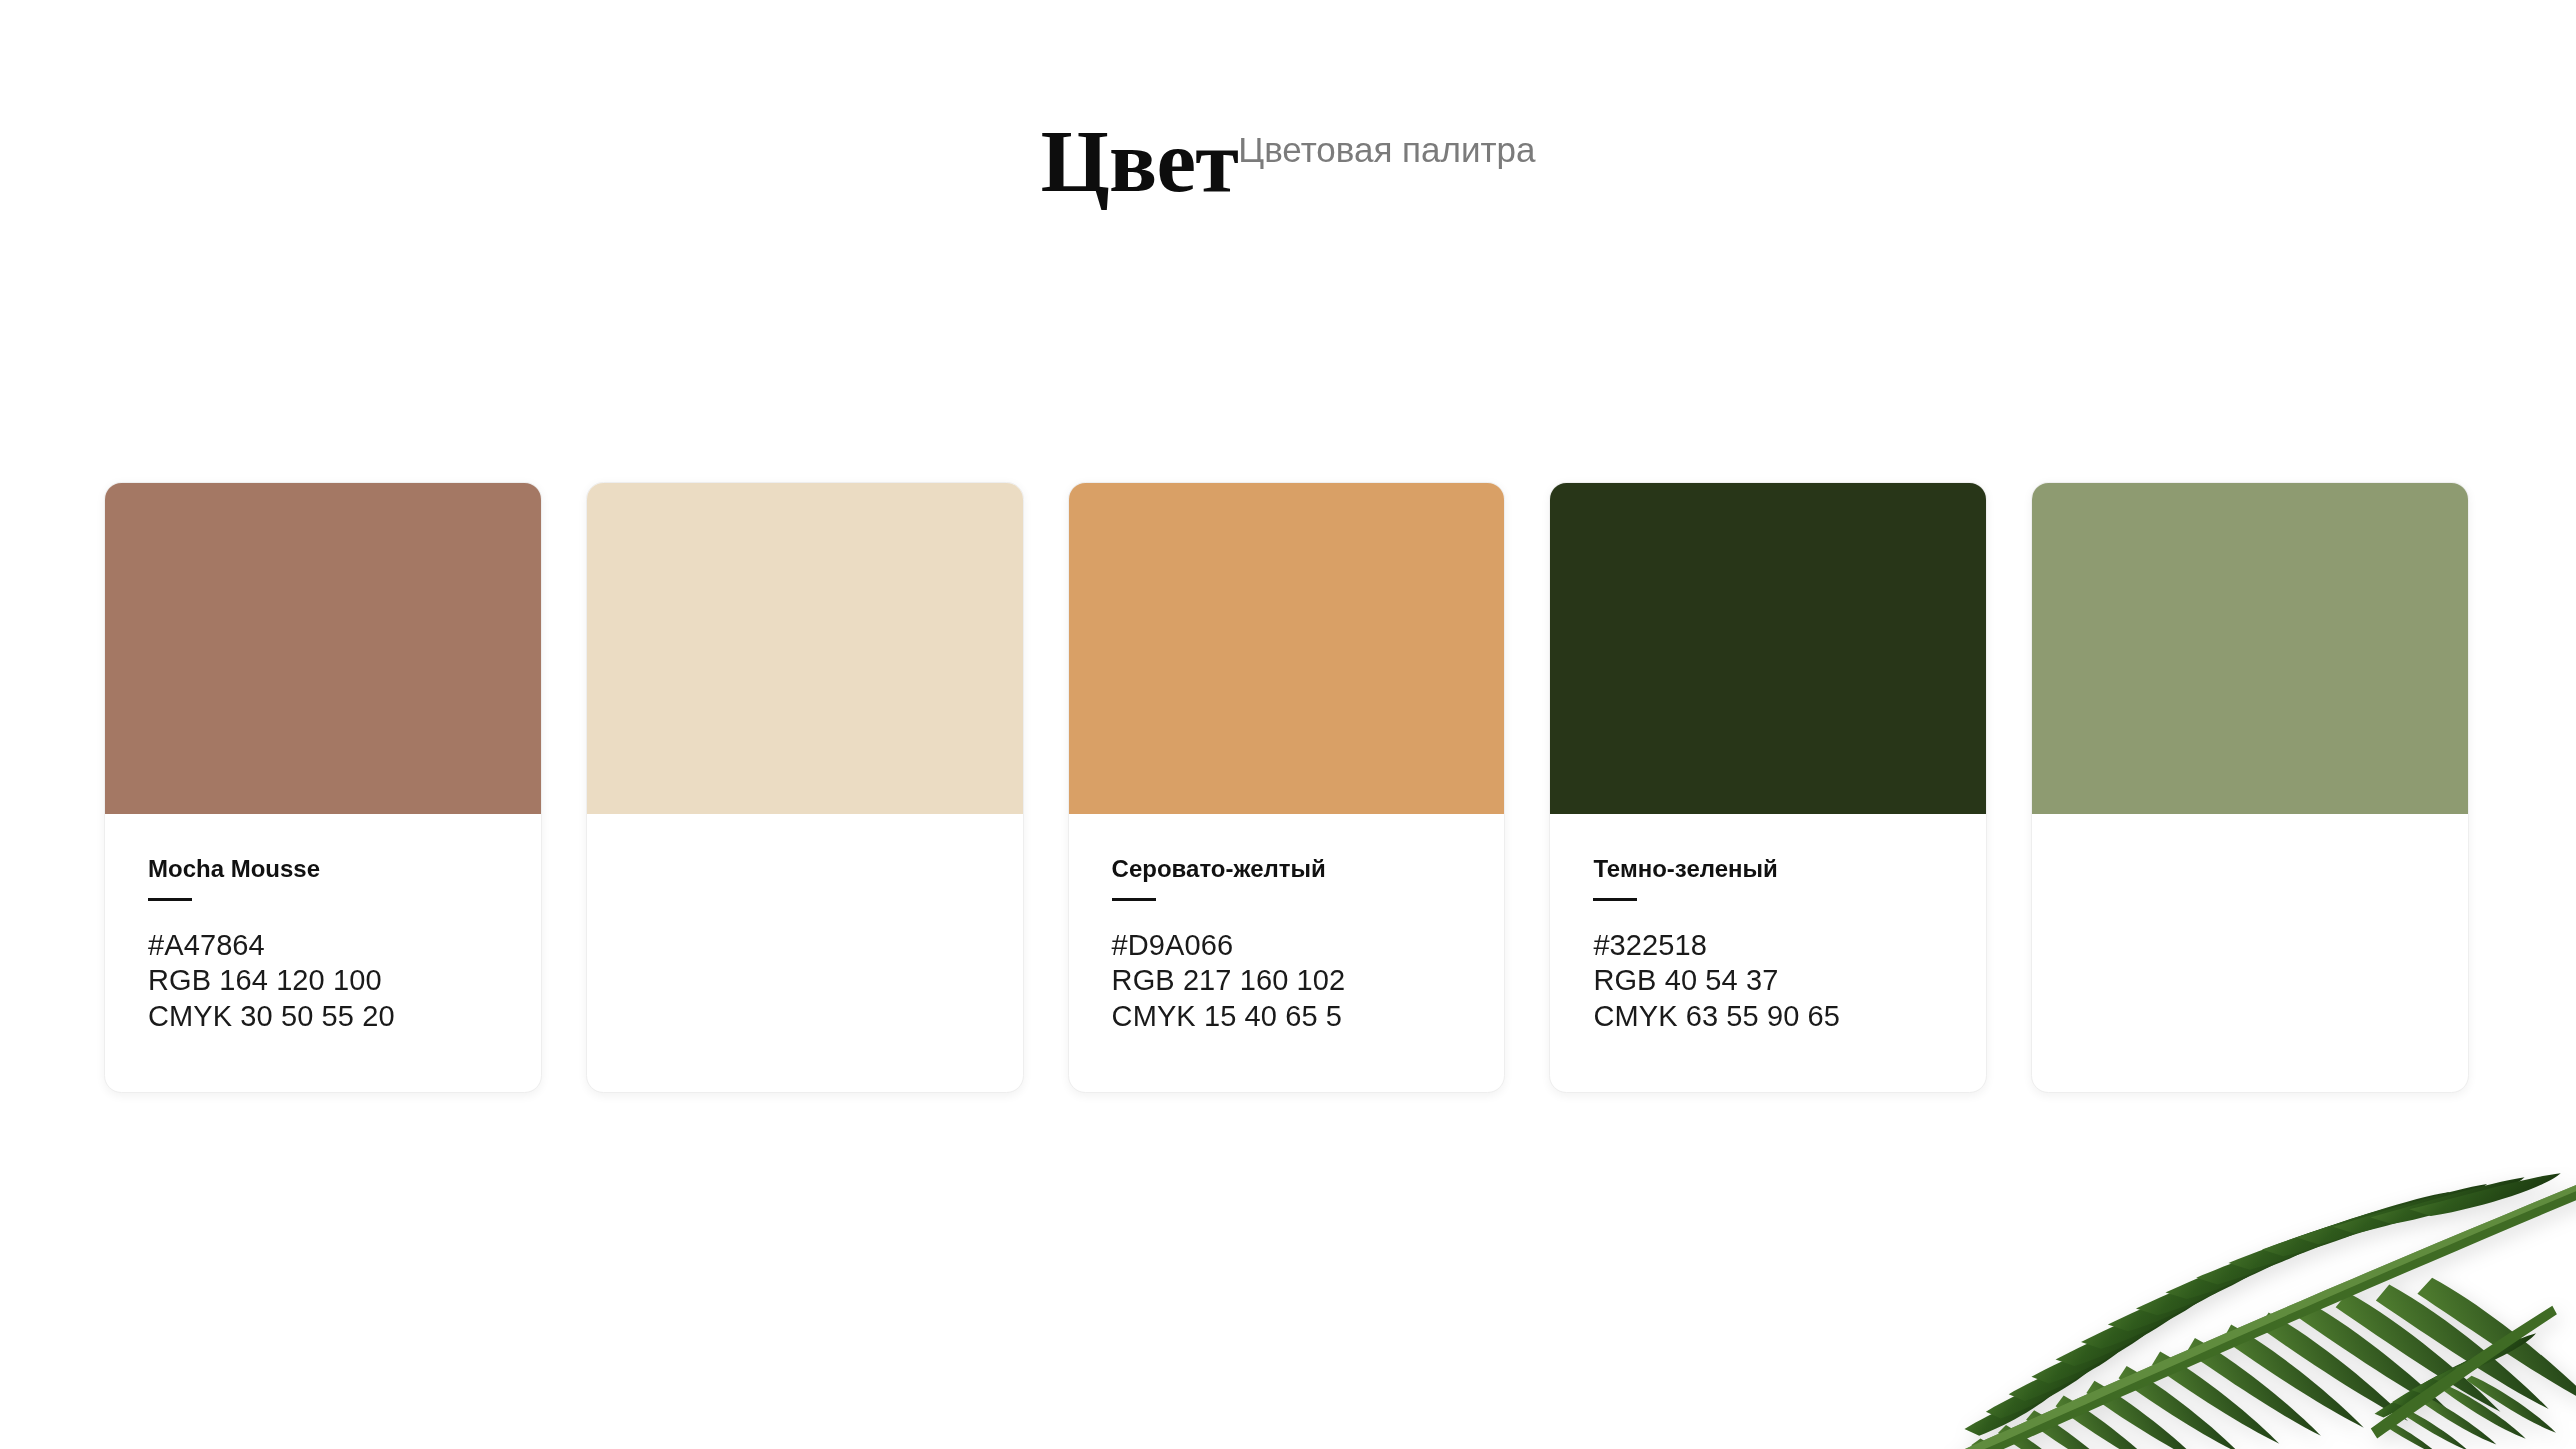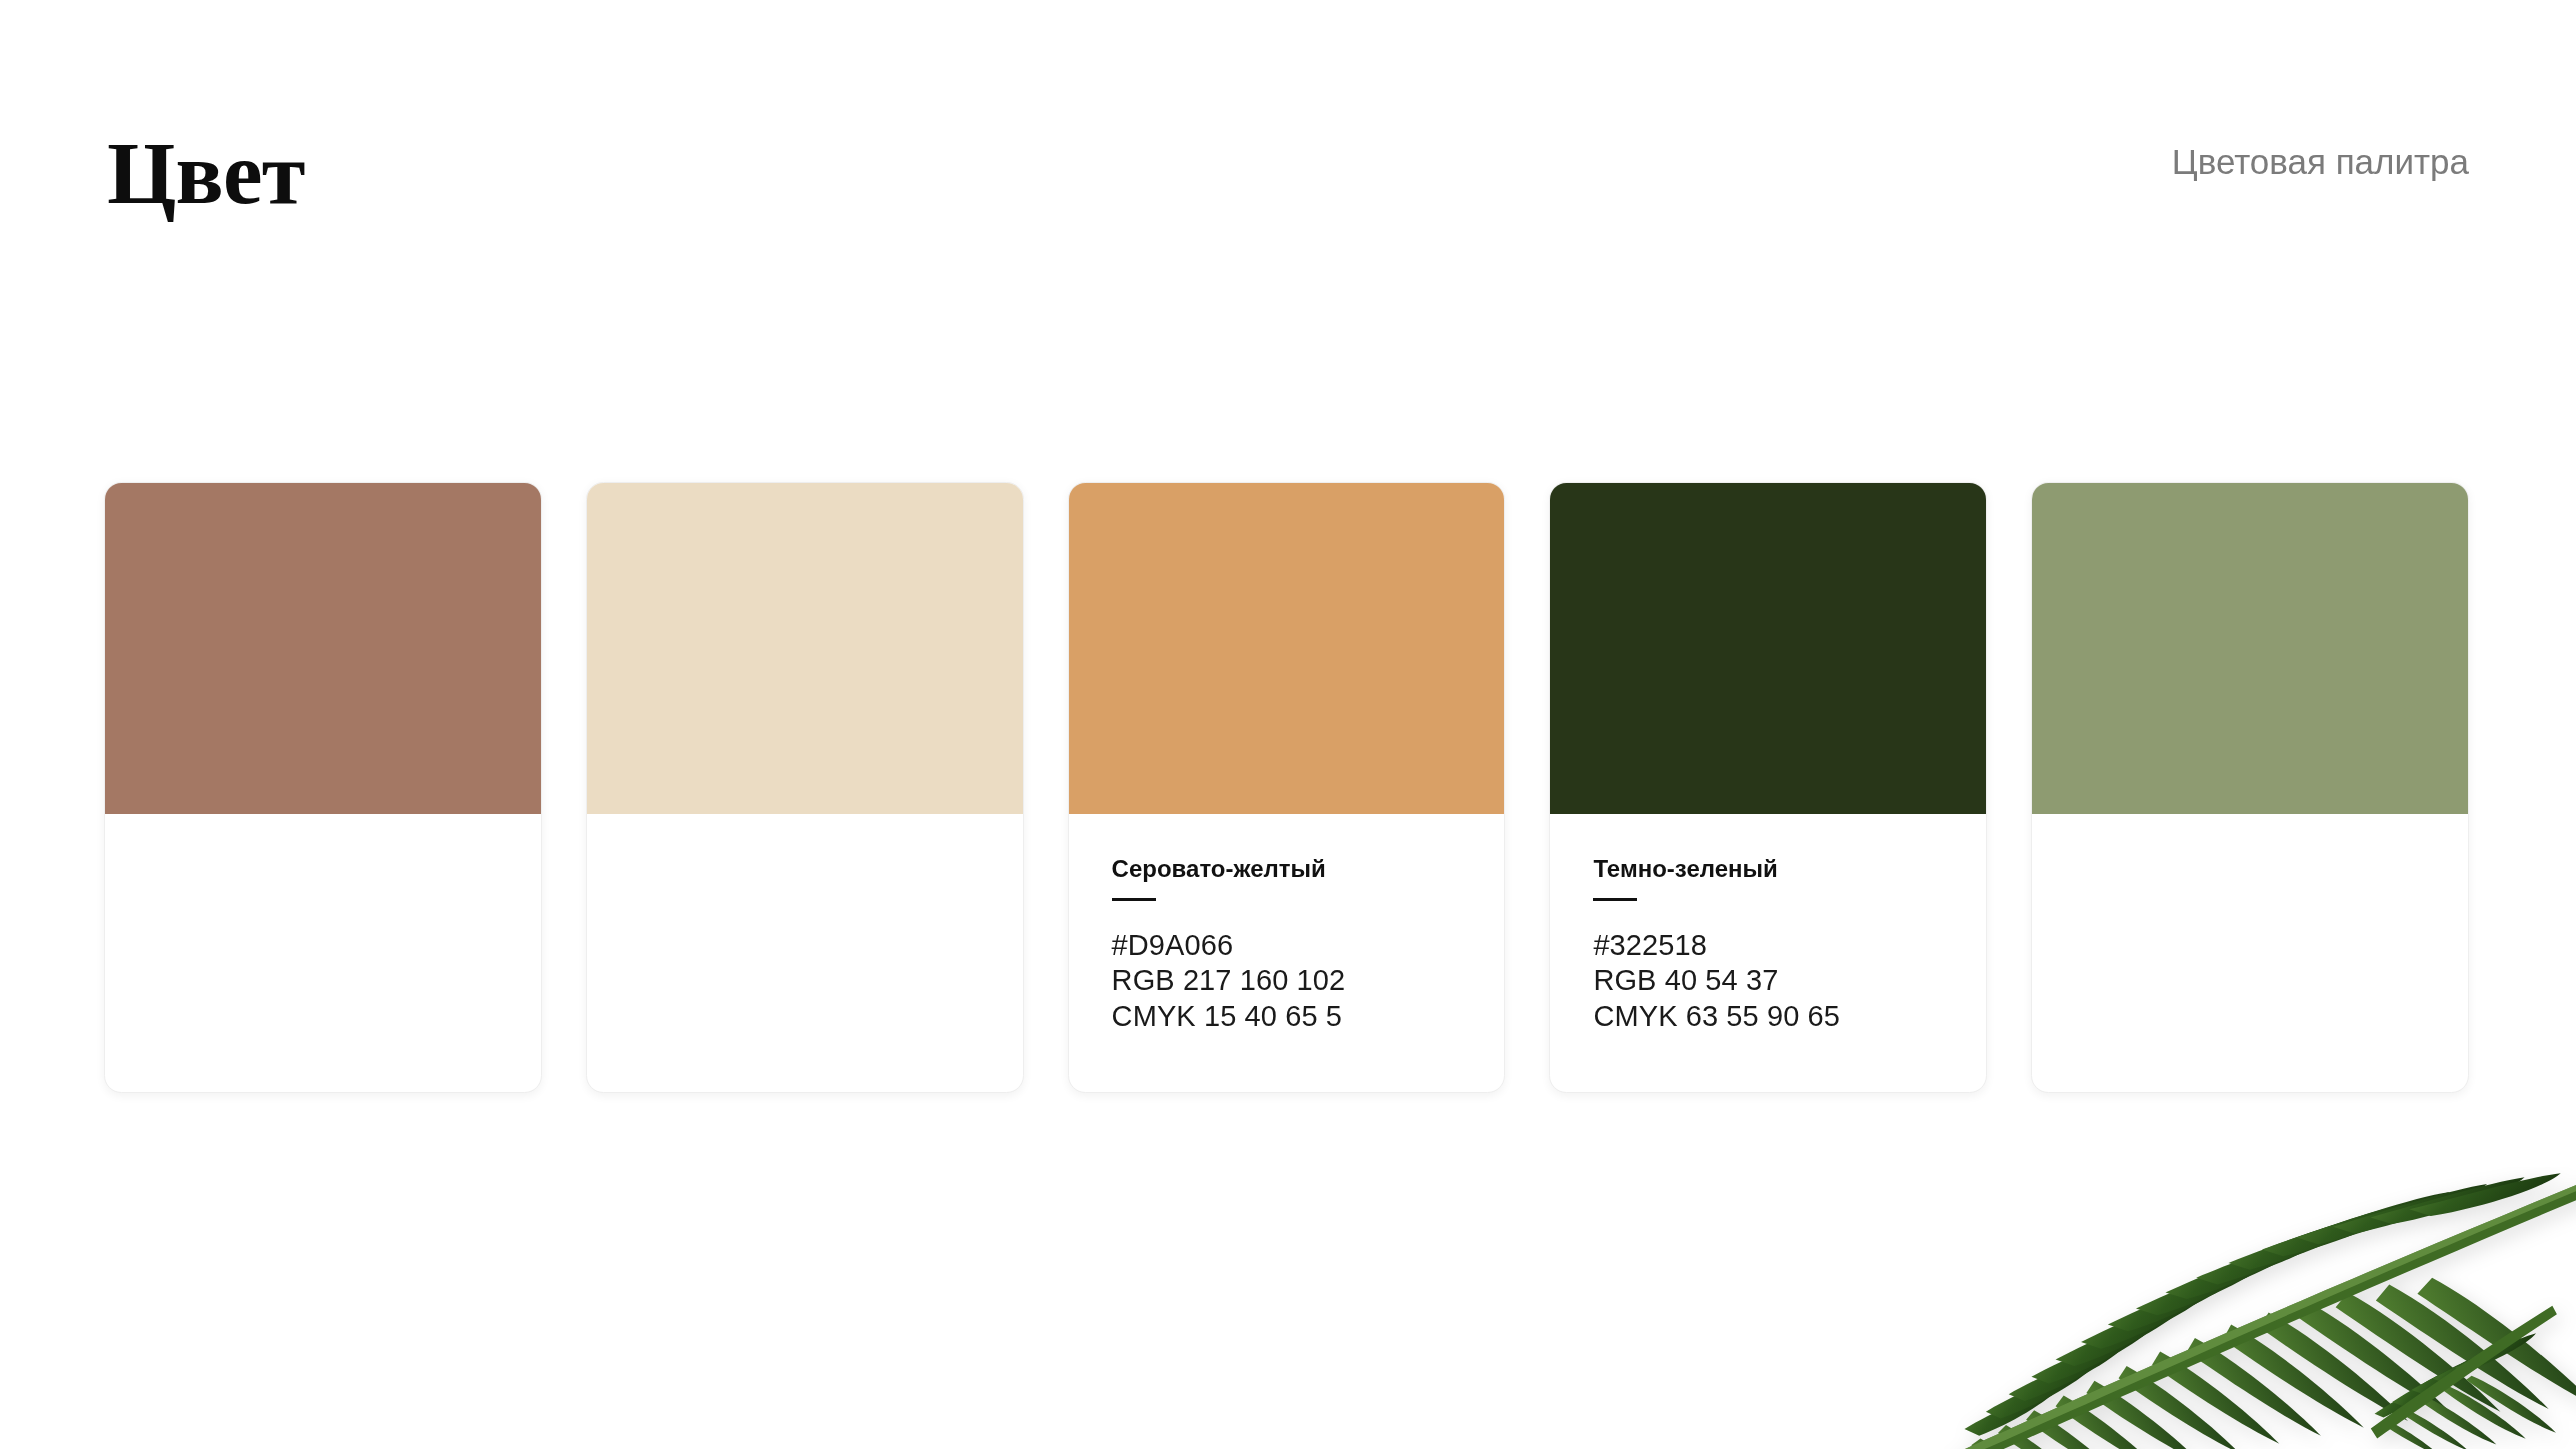--- a/index.html
+++ b/index.html
@@ -25,22 +25,21 @@
 
   
   .header {
     position: absolute;
     left: 107px;
     right: 107px;
     top: 117px;
     height: 107px;
     display: flex;
     align-items: flex-start;
-    justify-content: space-between;
-    margin-top: 12px;
+    justify-content: center;
   }
   .page-title {
     font-family: "Liberation Serif", "DejaVu Serif", serif;
     font-weight: 700;
     font-size: 89px;
     line-height: 1;
     color: #0d0d0d;
     letter-spacing: -0.7px;
     margin: 0;
     white-space: nowrap;
@@ -142,20 +141,29 @@
 
   <div class="header">
     <h1 class="page-title">Цвет</h1>
     <div class="header-subtitle">Цветовая палитра</div>
   </div>
 
   <div class="palette">
 
     <div class="swatch-card">
       <div class="swatch-color" style="background-color: rgb(164, 120, 100);"></div>
+      <div class="swatch-info">
+        <div class="swatch-name">Mocha Mousse</div>
+        <div class="swatch-rule"></div>
+        <div class="swatch-values">
+          <div>#A47864</div>
+          <div>RGB 164 120 100</div>
+          <div>CMYK 30 50 55 20</div>
+        </div>
+      </div>
     </div>
 
     <div class="swatch-card">
       <div class="swatch-color" style="background-color: rgb(235, 220, 195);"></div>
     </div>
 
     <div class="swatch-card">
       <div class="swatch-color" style="background-color: rgb(217, 160, 102);"></div>
       <div class="swatch-info">
         <div class="swatch-name">Серовато-желтый</div>

